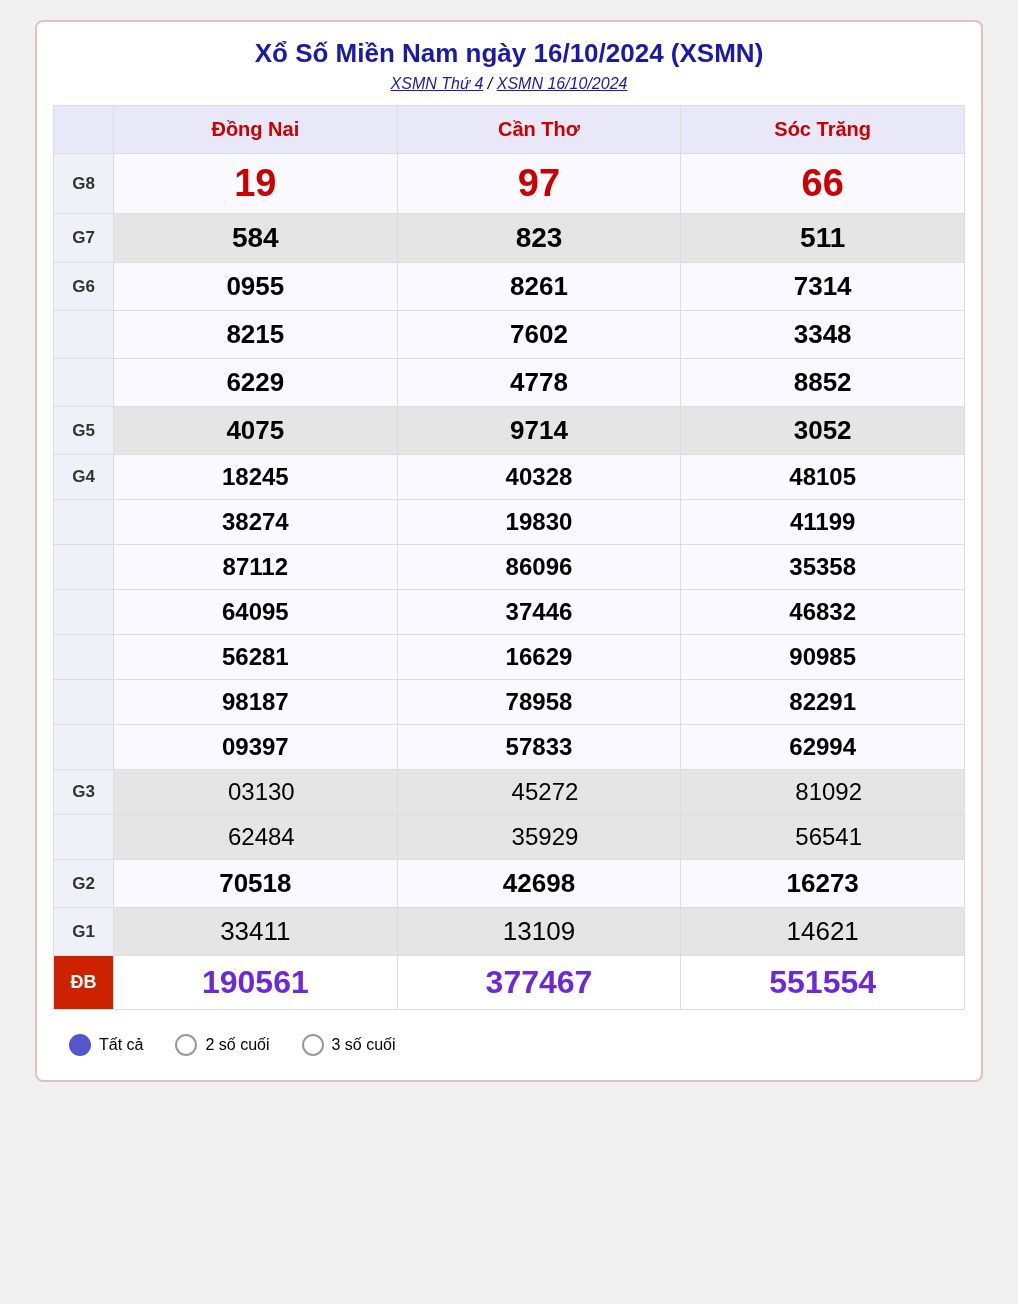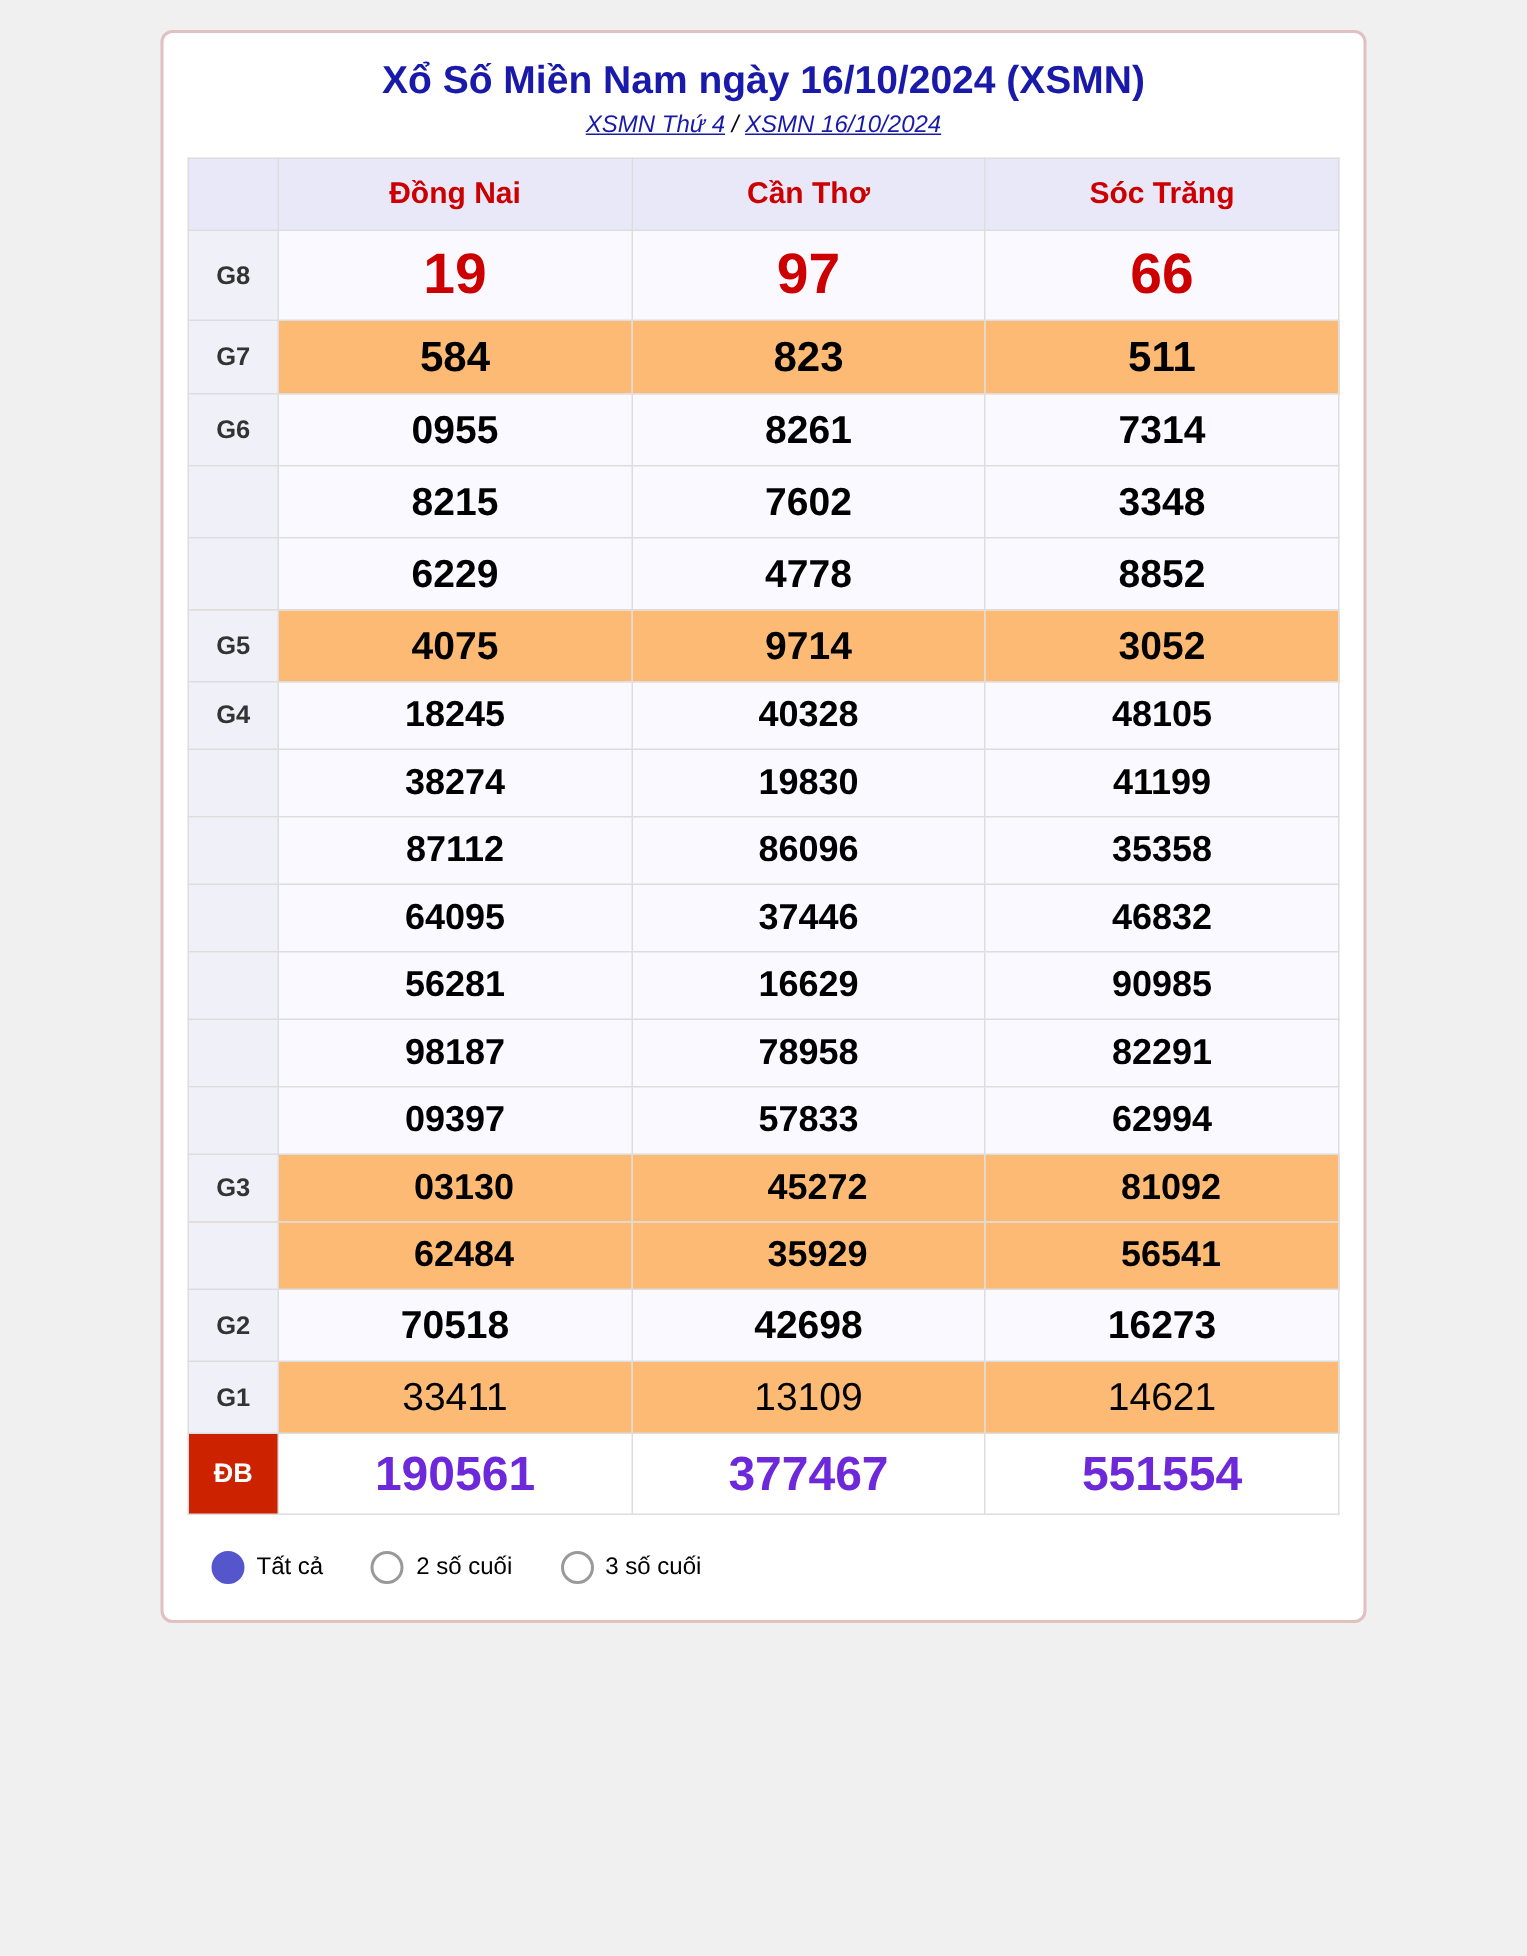--- a/index.html
+++ b/index.html
@@ -9,21 +9,21 @@
       display: flex;
       justify-content: center;
       align-items: flex-start;
       min-height: 100vh;
       padding: 20px;
     }
     .container {
       background: white;
       border: 2px solid #e0c0c0;
       border-radius: 8px;
-      width: 804px;
+      width: 948px;
       padding: 16px;
     }
     .main-title {
       text-align: center;
       color: #1a1aaa;
       font-size: 26px;
       font-weight: bold;
       margin-bottom: 6px;
     }
     .subtitle {
@@ -79,21 +79,21 @@
     .g5-row td:not(.label-col) {
       font-size: 26px;
       font-weight: bold;
     }
     .g4-row td:not(.label-col) {
       font-size: 24px;
       font-weight: bold;
     }
     .g3-row td:not(.label-col) {
       font-size: 24px;
-      font-weight: bold;
+      font-weight: normal;
       padding-left: 16px;
     }
     .g2-row td:not(.label-col) {
       font-size: 26px;
       font-weight: bold;
     }
     .g1-row td:not(.label-col) {
       font-size: 26px;
       font-weight: normal;
     }
@@ -126,21 +126,21 @@
       height: 22px;
       border-radius: 50%;
       border: 2px solid #999;
       display: inline-block;
     }
     .radio-circle.filled {
       background: #5555cc;
       border-color: #5555cc;
     }
     tr.even-row { background: #f9f9ff; }
-    tr.odd-row { background: #fdba74; }
+    tr.odd-row { background: #e5e5e5; }
   </style>
 </head>
 <body>
 
 <div class="container">
   <div class="main-title">Xổ Số Miền Nam ngày 16/10/2024 (XSMN)</div>
   <div class="subtitle">
     <a href="#">XSMN Thứ 4</a>
     <span> / </span>
     <a href="#">XSMN 16/10/2024</a>

